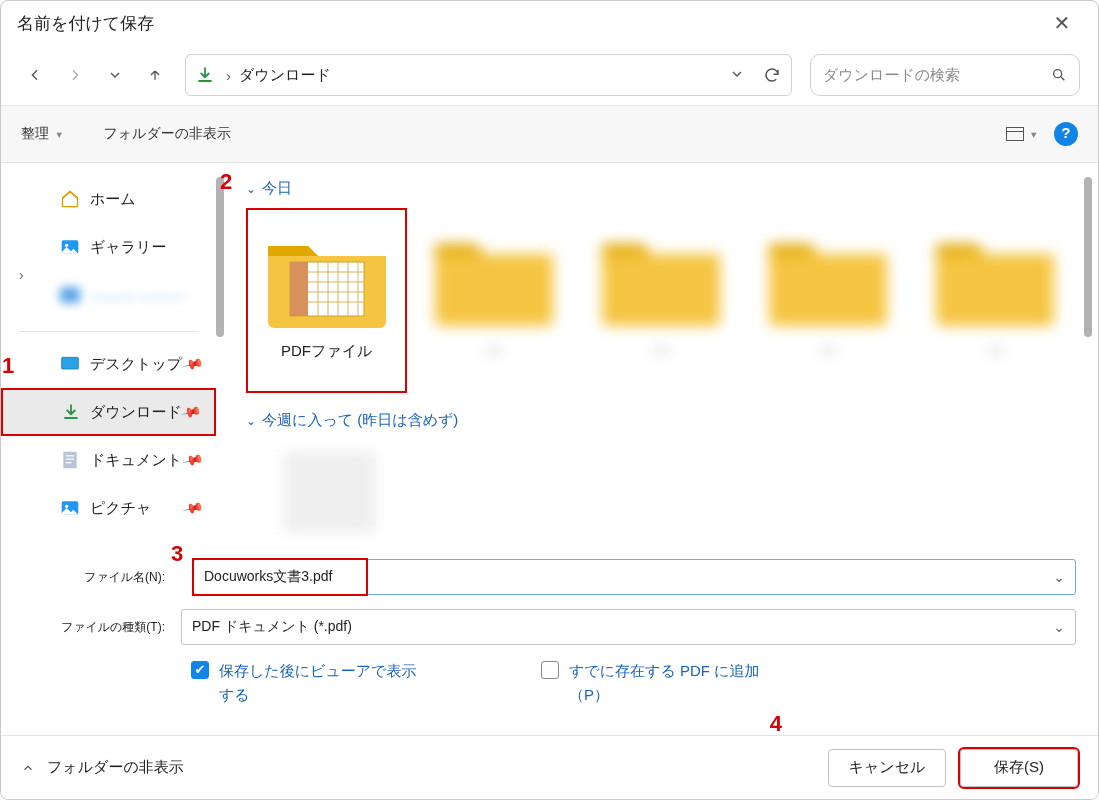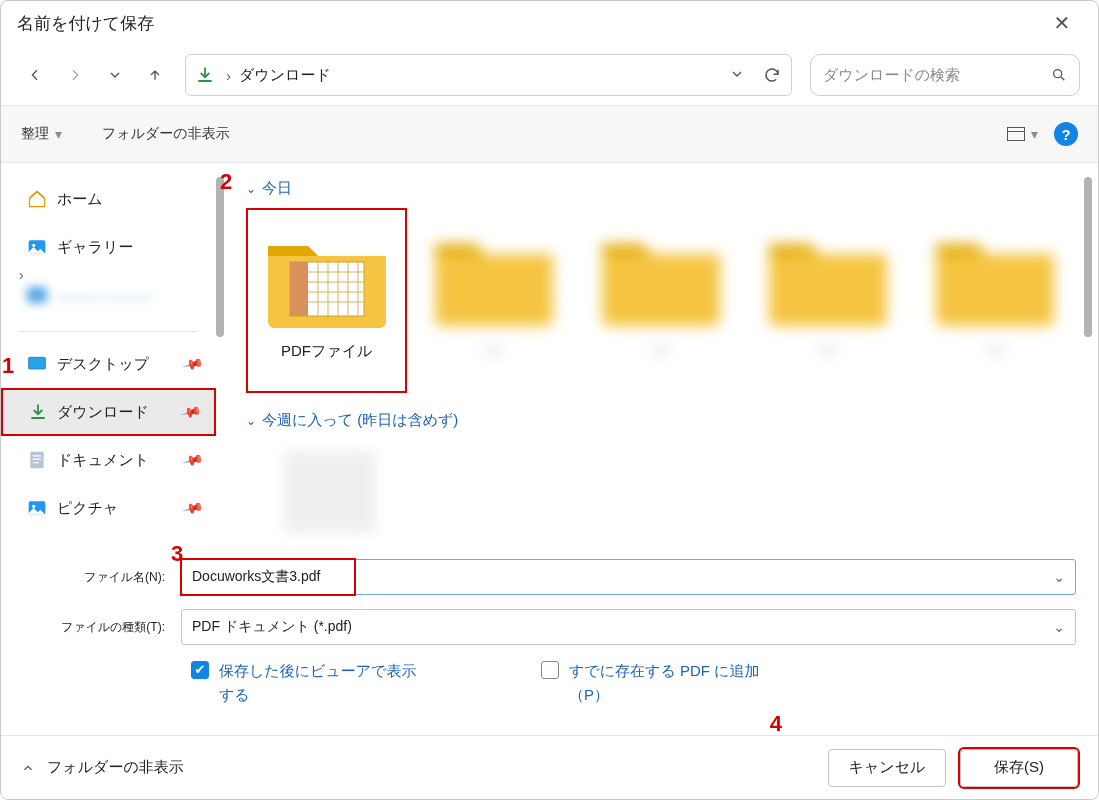--- a/index.html
+++ b/index.html
@@ -15,32 +15,32 @@
   .navbtn svg { width: 16px; height: 16px; }
   .addrbar { flex: 1; height: 42px; border: 1px solid #d0d0d0; border-radius: 6px; display: flex; align-items: center; padding: 0 10px; gap: 12px; margin-left:6px; }
   .addrbar .dl-icon { color: #2b9348; }
   .addrbar .crumbs { flex: 1; display: flex; align-items: center; gap: 8px; font-size: 15px; }
   .addrbar .chev { color: #666; }
   .addrbar .tail { display: flex; gap: 18px; color: #555; }
   .searchbox { width: 270px; height: 42px; border: 1px solid #d0d0d0; border-radius: 10px; display: flex; align-items: center; padding: 0 12px; color: #8a8a8a; margin-left: 10px; }
   .searchbox .ph { flex: 1; font-size: 15px; }
   .searchbox .mag { color: #555; }
 
-  .toolbar { height: 58px; border-top: 1px solid #e5e5e5; border-bottom: 1px solid #e5e5e5; background: #f7f7f7; display: flex; align-items: center; padding: 0 20px; }
+  .toolbar { height: 58px; border-top: 1px solid #e5e5e5; border-bottom: 1px solid #e5e5e5; background: #f7f7f7; display: flex; align-items: center; padding: 0 20px; font-family: Liberation Mono, monospace; }
   .toolbar .left { display: flex; align-items: center; gap: 40px; }
   .toolbar .btn { display: flex; align-items: center; gap: 6px; color: #333; }
   .toolbar .spacer { flex: 1; }
   .toolbar .right { display: flex; align-items: center; gap: 16px; }
   .viewicon { width: 18px; height: 14px; border: 1.5px solid #555; position: relative; }
   .viewicon::after { content: ""; position: absolute; left: 0; right: 0; top: 3px; border-top: 1.5px solid #555; }
   .help { width: 24px; height: 24px; border-radius: 50%; background: #1184e8; color: #fff; display: flex; align-items: center; justify-content: center; font-weight: bold; font-size: 15px; }
 
   .body { display: flex; height: 386px; }
   .sidebar { width: 215px; padding-top: 12px; position: relative; }
-  .sidebar .item { height: 48px; display: flex; align-items: center; gap: 10px; padding-left: 26px; font-size: 15px; position: relative; }
+  .sidebar .item { height: 48px; display: flex; align-items: center; gap: 10px; padding-left: 59px; font-size: 15px; position: relative; }
   .sidebar .item .pin { position: absolute; right: 14px; color: #888; font-size: 14px; transform: rotate(30deg); display:none;}
   .sidebar .item.pinnable .pin { display:block; }
   .sidebar .sep { height: 1px; background: #e4e4e4; margin: 12px 18px 8px 18px; }
   .sidebar .expand { position: absolute; left: 18px; top: 104px; color: #666; }
   .sidebar .blur { filter: blur(5px); color:#5aa6e6;}
   .sidebar .active { border: 2px solid #d80000; background:#eaeaea; }
   .side-scroll { position:absolute; right:-8px; top:14px; width:8px; height:160px; background:#b3b3b3; border-radius:4px;}
   .annot { position: absolute; font-weight: bold; color: #d80000; font-size: 22px; z-index:5; font-family: Arial, sans-serif;}
 
   .filepane { flex: 1; position: relative; padding: 10px 22px 0 30px; overflow: hidden; }
@@ -52,21 +52,21 @@
   .file.selected { border: 2px solid #d80000; gap: 10px; }
   .file .folder { width: 130px; height: 110px; position: relative; }
   .file .folder svg { width: 130px; height: 110px; }
   .file .label { font-size: 15px; text-align: center; }
   .file.blurf { filter: blur(7px); }
 
   .fieldarea { padding: 10px 22px 0 22px; }
   .fieldrow { display: flex; align-items: center; margin-bottom: 14px; }
   .fieldrow .lab { width: 158px; text-align: right; padding-right: 16px; font-size: 12px; }
   .fieldrow .inp { flex: 1; height: 36px; border: 1px solid #c4c4c4; border-radius: 3px; display: flex; align-items: center; padding: 0 10px; position: relative; }
-  .fieldrow .inp.name { border-color: #6da8e8; }
+  .fieldrow .inp.name { border-color: #6da8e8; margin-left: 12px; }
   .fieldrow .inp .val { flex:1; }
   .fieldrow .inp .dd { color:#666; }
   .redbox { position:absolute; left:-2px; top:-2px; bottom:-2px; width:176px; border:2px solid #d80000; pointer-events:none;}
   .checks { display: flex; gap: 110px; padding-left: 168px; }
   .ck { display: flex; gap: 10px; color: #1b63b8; font-size: 15px; max-width: 240px; line-height:1.6; }
   .ckbox { width: 18px; height: 18px; border: 1.5px solid #888; border-radius: 3px; margin-top:2px; flex:none; }
   .ckbox.on { background: #1184e8; border-color:#1184e8; display:flex; align-items:center; justify-content:center; color:#fff; font-size:13px;}
 
   .footer { position: absolute; left: 0; right: 0; bottom: 0; height: 64px; border-top: 1px solid #e5e5e5; display: flex; align-items: center; padding: 0 20px; background:#fff;}
   .footer .hide { display: flex; align-items: center; gap: 12px; font-size: 15px; }

